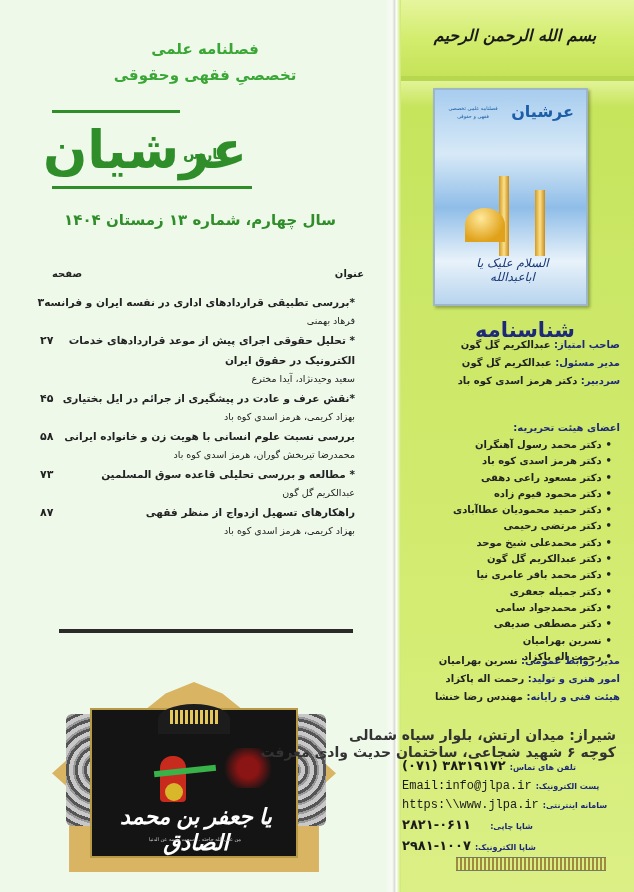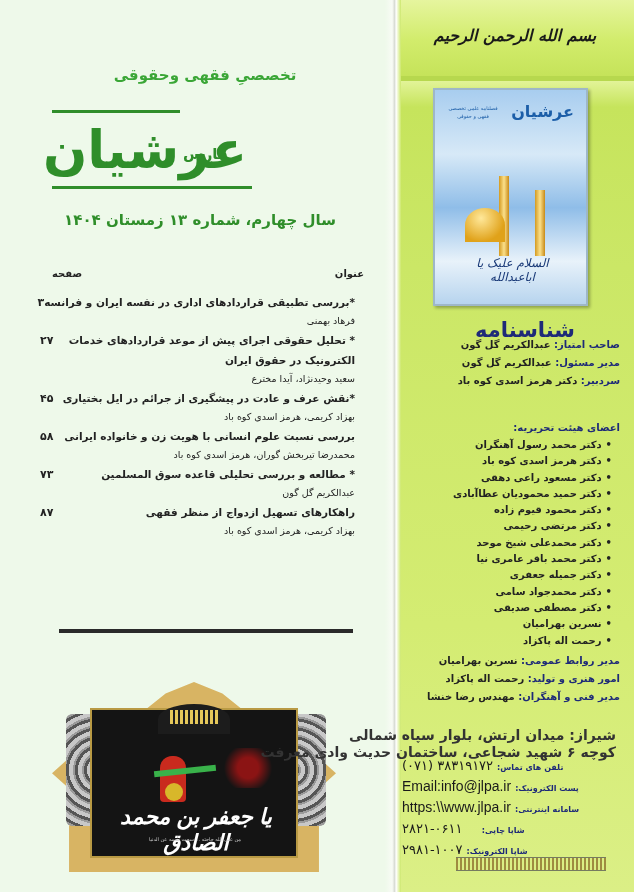--- a/index.html
+++ b/index.html
@@ -117,39 +117,40 @@
   .kv { font-size: 10px; font-weight: bold; line-height: 18px; white-space: nowrap; text-align: right; }
   .kv .k { color: #1e2a78; }
   .kv .v { color: #222; }
   .board-head { font-size: 10px; font-weight: bold; color: #1e2a78; line-height: 18px; text-align: right; }
   .board li { list-style: none; font-size: 10px; font-weight: bold; color: #222; line-height: 16.3px; text-align: right; padding-right: 8px; white-space: nowrap; }
   .board li::before { content: "•"; margin-left: 4px; }
   .addr { font-size: 14px; font-weight: bold; color: #333; text-align: left; line-height: 17px; white-space: nowrap; }
   .contact { font-size: 10px; line-height: 19px; white-space: nowrap; display: flex; justify-content: flex-end; align-items: baseline; gap: 4px; }
   .contact .k { color: #1e2a78; font-weight: bold; font-size: 8px; min-width: 58px; text-align: right; }
   .contact .v { color: #1a1a1a; direction: ltr; }
-  .contact .v.num { font-weight: normal; font-size: 13px; letter-spacing: 1px; }
-  .contact .v.url { font-family: Liberation Sans, sans-serif; font-size: 14px; }
+  .contact .v.num { font-weight: bold; font-size: 13px; letter-spacing: 1px; }
+  .contact .v.url { font-family: Liberation Mono, monospace; font-size: 12px; }
   .publisher {
     position: absolute; left: 456px; top: 857px; width: 150px; height: 14px;
     border-top: 1px solid #555; border-bottom: 1px solid #555;
     background: repeating-linear-gradient(90deg, #8a6a2a 0 2px, transparent 2px 4px);
     opacity: 0.75;
   }
 </style>
 </head>
 <body>
 
 <div class="page">
   <div class="left"></div>
   <div class="right"></div>
   <div class="header-band"></div>
   <div class="band-line"></div>
   <div class="torn"></div>
 
+  <div class="hdr-title t1">فصلنامه علمی</div>
   <div class="hdr-title t2">تخصصیِ فقهی وحقوقی</div>
   <div class="brand-line" style="left:52px; top:110px; width:128px;"></div>
   <div class="brand-small">فارس</div>
   <div class="brand-big">عرشیان</div>
   <div class="brand-line" style="left:52px; top:186px; width:200px;"></div>
   <div class="issue">سال چهارم، شماره ۱۳ زمستان ۱۴۰۴</div>
 
   <div class="toc-head" style="right:270px;">عنوان</div>
   <div class="toc-head" style="left:52px;">صفحه</div>
 
@@ -229,37 +230,38 @@
     <div class="kv"><span class="k">مدیر مسئول:</span> <span class="v">عبدالکریم گل گون</span></div>
     <div class="kv"><span class="k">سردبیر:</span> <span class="v">دکتر هرمز اسدی کوه باد</span></div>
   </div>
 
   <div class="r-block" style="top:399px;margin-top:20px;">
     <div class="board-head">اعضای هیئت تحریریه:</div>
     <ul class="board">
       <li>دکتر محمد رسول آهنگران</li>
       <li>دکتر هرمز اسدی کوه باد</li>
       <li>دکتر مسعود راعی دهقی</li>
+      <li>دکتر محمود قیوم زاده</li>
       <li>دکتر حمید محمودیان عطاآبادی</li>
-      <li>دکتر محمود قیوم زاده</li>
       <li>دکتر مرتضی رحیمی</li>
       <li>دکتر محمدعلی شیخ موحد</li>
+      <li>دکتر عبدالکریم گل گون</li>
       <li>دکتر محمد باقر عامری نیا</li>
       <li>دکتر جمیله جعفری</li>
       <li>دکتر محمدجواد سامی</li>
       <li>دکتر مصطفی صدیقی</li>
       <li>نسرین بهرامیان</li>
       <li>رحمت اله پاکزاد</li>
     </ul>
   </div>
 
   <div class="r-block" style="top:652px;">
     <div class="kv"><span class="k">مدیر روابط عمومی:</span> <span class="v">نسرین بهرامیان</span></div>
     <div class="kv"><span class="k">امور هنری و تولید:</span> <span class="v">رحمت اله پاکزاد</span></div>
-    <div class="kv"><span class="k">مدیر فنی و آهنگران:</span> <span class="v">مهندس رضا خنشا</span></div>
+    <div class="kv"><span class="k">هیئت فنی و رایانه:</span> <span class="v">مهندس رضا خنشا</span></div>
   </div>
 
   <div class="r-block" style="top:727px; right:18px;">
     <div class="addr">شیراز: میدان ارتش، بلوار سپاه شمالی</div>
     <div class="addr">کوچه ۶ شهید شجاعی، ساختمان حدیث وادی معرفت</div>
   </div>
 
   <div class="r-block" style="top:756px; right:22px;">
     <div class="contact">
         <span class="k">تلفن های تماس:</span>

